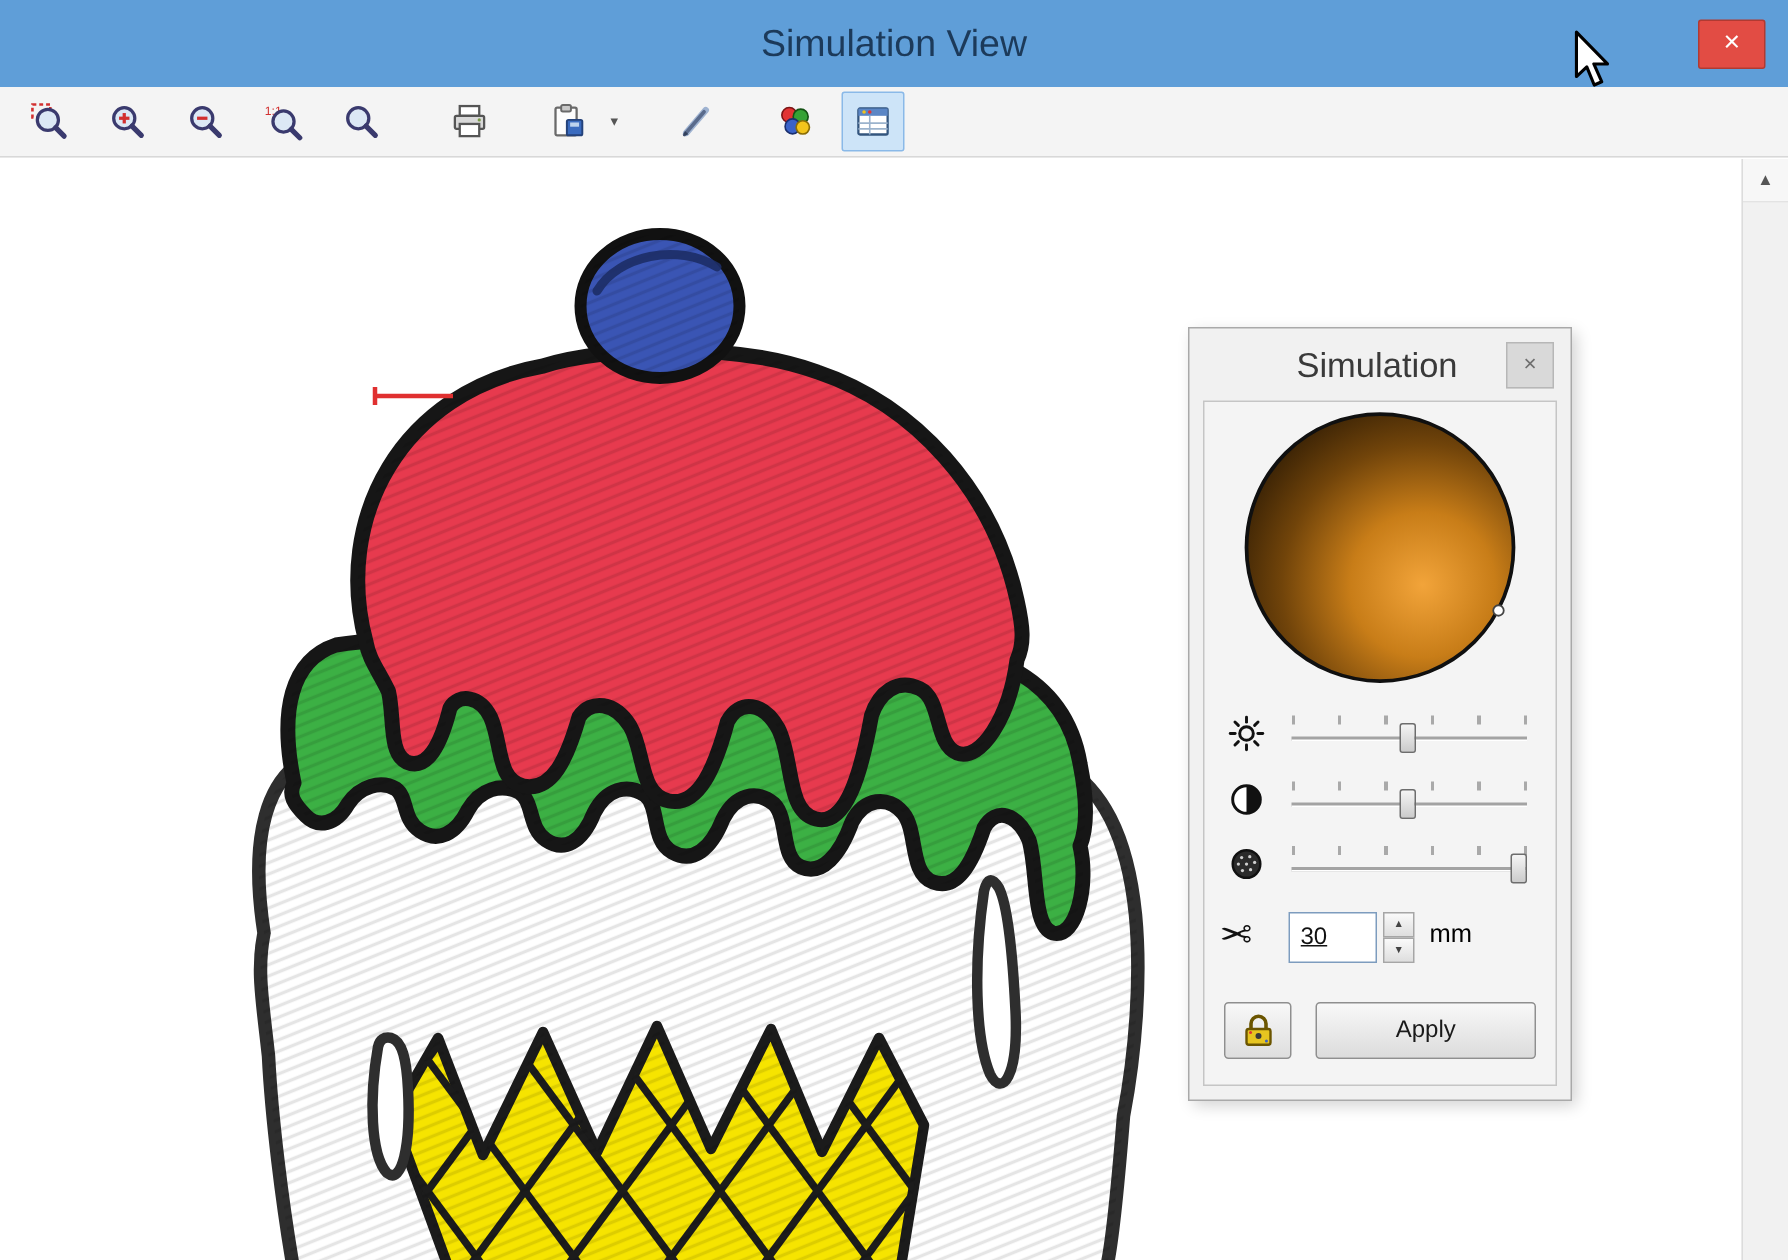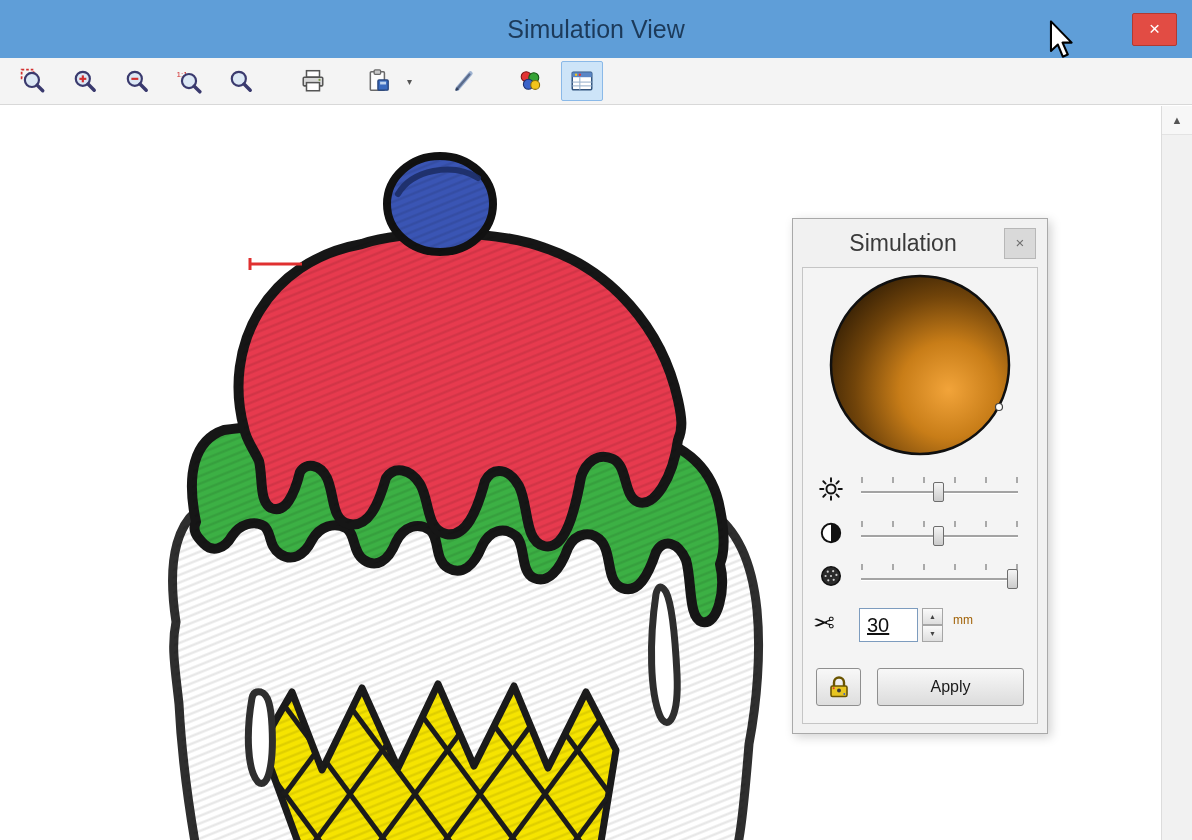--- a/index.html
+++ b/index.html
@@ -29,49 +29,49 @@
   
   .canvas{position:absolute;top:106px;left:0;right:30px;bottom:0;background:#fff;overflow:hidden;}
   .scroll{position:absolute;top:106px;right:0;width:30px;bottom:0;background:#f1f1f1;
           border-left:1px solid #dcdcdc;}
   .sup{position:absolute;top:0;left:0;right:0;height:28px;background:#f7f7f7;
        border-bottom:1px solid #e3e3e3;text-align:center;line-height:28px;font-size:11px;color:#555;}
 
   
   .panel{position:absolute;left:792px;top:218px;width:256px;height:516px;background:#f1f1f1;
          border:1px solid #a9a9a9;box-shadow:3px 3px 10px rgba(0,0,0,.18);box-sizing:border-box;}
-  .ptitle{position:absolute;top:11px;left:0;width:100%;text-align:center;font-size:23px;
+  .ptitle{position:absolute;top:11px;left:15px;width:100%;text-align:center;font-size:23px;
           color:#3a3a3a;padding-right:34px;box-sizing:border-box;}
   .pclose{position:absolute;top:9px;right:11px;width:30px;height:29px;background:#d9d9d9;
           border:1px solid #b7b7b7;color:#6f6f6f;font-size:15px;text-align:center;line-height:27px;}
   .pframe{position:absolute;top:48px;left:9px;right:9px;bottom:9px;border:1px solid #c5c5c5;
           background:#f4f4f4;}
   .sphere{position:absolute;top:5px;left:25px;width:184px;height:184px;}
 
   .srow{position:absolute;left:0;width:100%;height:36px;}
   .sicon{position:absolute;left:15px;top:5px;width:26px;height:26px;}
   .ticks{position:absolute;left:58px;top:6px;width:157px;height:6px;
          background:repeating-linear-gradient(to right,#a9a9a9 0 2px,transparent 2px 31px);}
   .track{position:absolute;left:58px;top:20px;width:157px;height:2px;background:#a3a3a3;
          border-bottom:1px solid #fff;}
   .thumb{position:absolute;top:11px;width:11px;height:20px;
          background:linear-gradient(#f5f5f5,#cbcbcb);border:1px solid #6d6d6d;border-radius:2px;
          box-sizing:border-box;}
 
   .lenrow{position:absolute;left:0;top:336px;width:100%;height:46px;}
   .scissors{position:absolute;left:10px;top:4px;font-size:26px;color:#111;transform:scaleX(-1);}
   .leninput{position:absolute;left:56px;top:4px;width:50px;height:32px;border:1px solid #7d9cbe;
-            font-size:20px;font-family:"Liberation Sans",sans-serif;padding:0 0 0 7px;
+            font-size:16px;font-family:"Liberation Sans",sans-serif;padding:0 0 0 7px;
             box-sizing:content-box;background:#fff;color:#111;text-decoration:underline;}
   .spin{position:absolute;left:119px;top:4px;width:21px;height:34px;}
   .spinbtn{position:absolute;left:0;width:21px;height:17px;background:linear-gradient(#fafafa,#dedede);
            border:1px solid #a6a6a6;box-sizing:border-box;font-size:7px;color:#444;
            text-align:center;line-height:15px;}
   .spinbtn.up{top:0;} .spinbtn.down{top:17px;}
-  .unit{position:absolute;left:150px;top:9px;font-size:12px;color:#a16207;}
+  .unit{position:absolute;left:150px;top:9px;font-size:17px;color:#000000;}
 
   .btnrow{position:absolute;left:0;top:400px;width:100%;height:42px;}
   .lockbtn{position:absolute;left:13px;top:0;width:45px;height:38px;
            background:linear-gradient(#f8f8f8,#dedede);border:1px solid #8f8f8f;border-radius:3px;
            display:flex;align-items:center;justify-content:center;box-sizing:border-box;}
   .applybtn{position:absolute;left:74px;top:0;width:147px;height:38px;
             background:linear-gradient(#f8f8f8,#dcdcdc);border:1px solid #8f8f8f;border-radius:3px;
             font-size:16px;color:#1a1a1a;text-align:center;line-height:36px;box-sizing:border-box;}
 
   .cursor{position:absolute;left:1046px;top:20px;width:32px;height:40px;}

